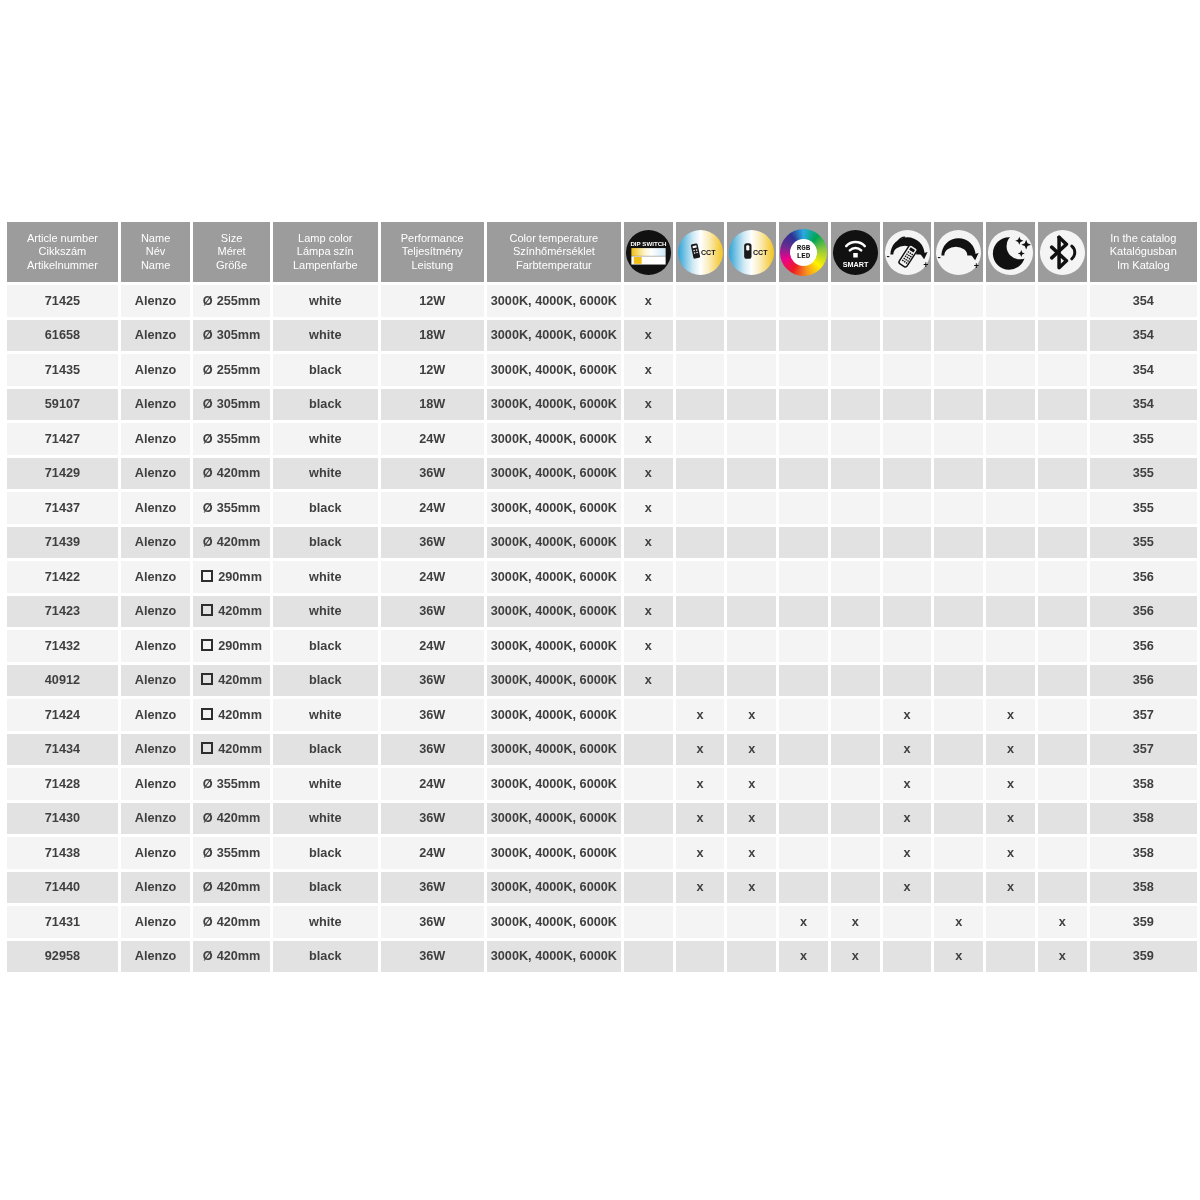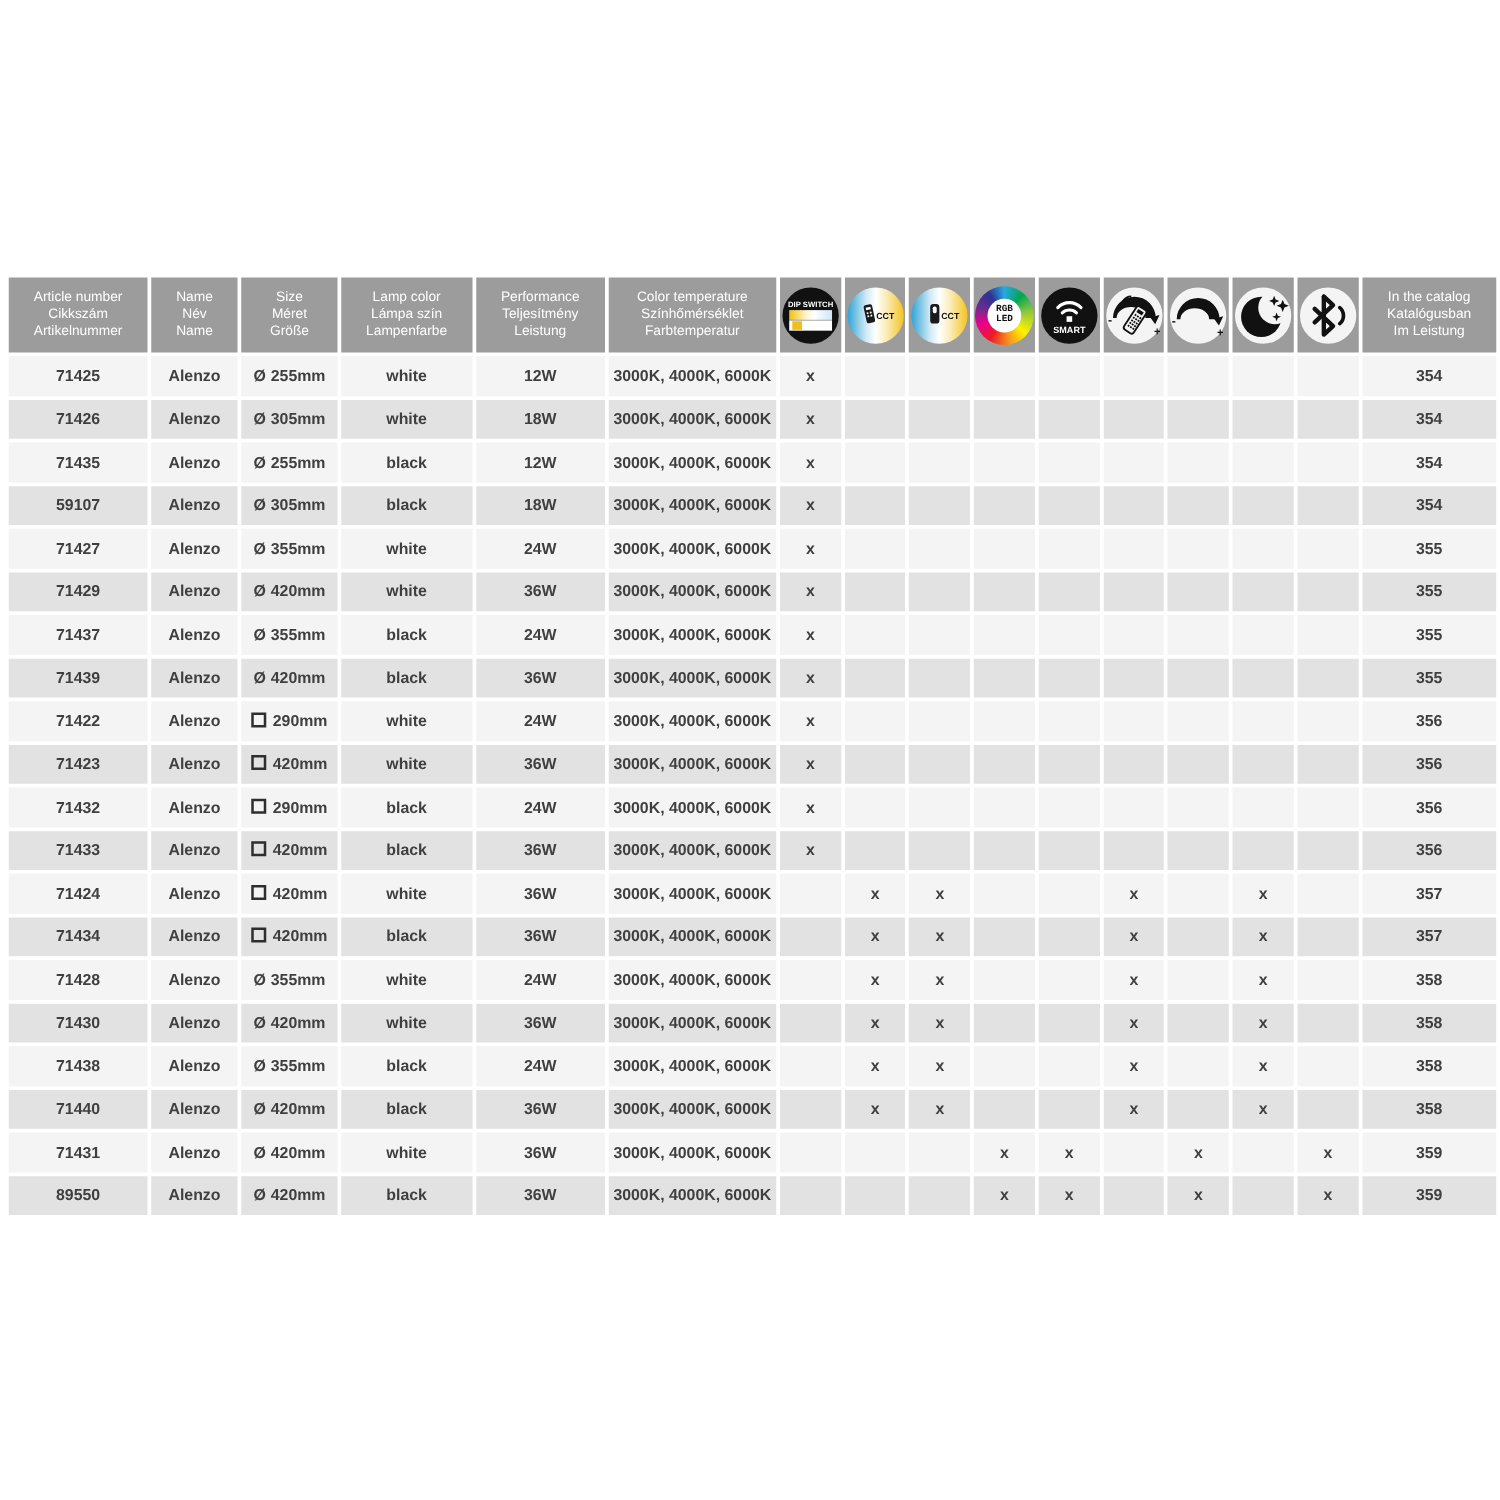--- a/index.html
+++ b/index.html
@@ -249,21 +249,21 @@
       <path d="M20.5 8.5 L20.5 39.5 L28 32.5 L13 18.5"></path>
       <path d="M13 29.5 L28 15.5 L20.5 8.5"></path>
     </g>
     <path d="M33.5 17.5 A8.5 8.5 0 0 1 33.5 30.5" stroke="#111" stroke-width="3" fill="none" stroke-linecap="round"></path>
   </svg>
           </div>
         </th>
         <th>
           <div>In the catalog</div>
           <div>Katalógusban</div>
-          <div>Im Leistung</div>
+          <div>Im Katalog</div>
         </th>
       </tr>
     </thead>
   <tbody id="tbody">
       <tr class="odd">
         <td>71425</td>
         <td>Alenzo</td>
         <td><span class="rsym">Ø</span><span>255mm</span></td>
         <td>white</td>
         <td>12W</td>
@@ -273,21 +273,21 @@
         <td></td>
         <td></td>
         <td></td>
         <td></td>
         <td></td>
         <td></td>
         <td></td>
         <td>354</td>
       </tr>
       <tr class="even">
-        <td>71426</td>
+        <td>61658</td>
         <td>Alenzo</td>
         <td><span class="rsym">Ø</span><span>305mm</span></td>
         <td>white</td>
         <td>18W</td>
         <td>3000K, 4000K, 6000K</td>
         <td>x</td>
         <td></td>
         <td></td>
         <td></td>
         <td></td>
@@ -453,21 +453,21 @@
         <td></td>
         <td></td>
         <td></td>
         <td></td>
         <td></td>
         <td></td>
         <td></td>
         <td>356</td>
       </tr>
       <tr class="even">
-        <td>71433</td>
+        <td>40912</td>
         <td>Alenzo</td>
         <td><span class="sq"></span><span>420mm</span></td>
         <td>black</td>
         <td>36W</td>
         <td>3000K, 4000K, 6000K</td>
         <td>x</td>
         <td></td>
         <td></td>
         <td></td>
         <td></td>
@@ -597,21 +597,21 @@
         <td></td>
         <td>x</td>
         <td>x</td>
         <td></td>
         <td>x</td>
         <td></td>
         <td>x</td>
         <td>359</td>
       </tr>
       <tr class="even">
-        <td>89550</td>
+        <td>92958</td>
         <td>Alenzo</td>
         <td><span class="rsym">Ø</span><span>420mm</span></td>
         <td>black</td>
         <td>36W</td>
         <td>3000K, 4000K, 6000K</td>
         <td></td>
         <td></td>
         <td></td>
         <td>x</td>
         <td>x</td>

